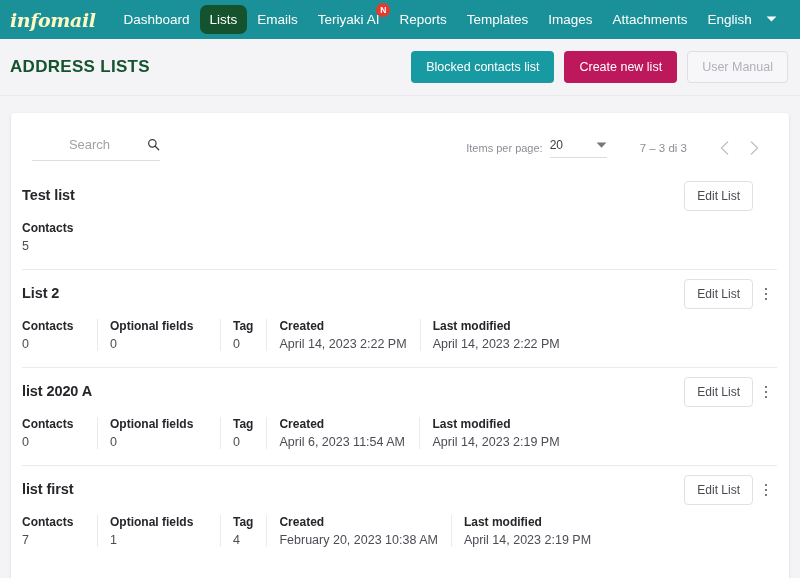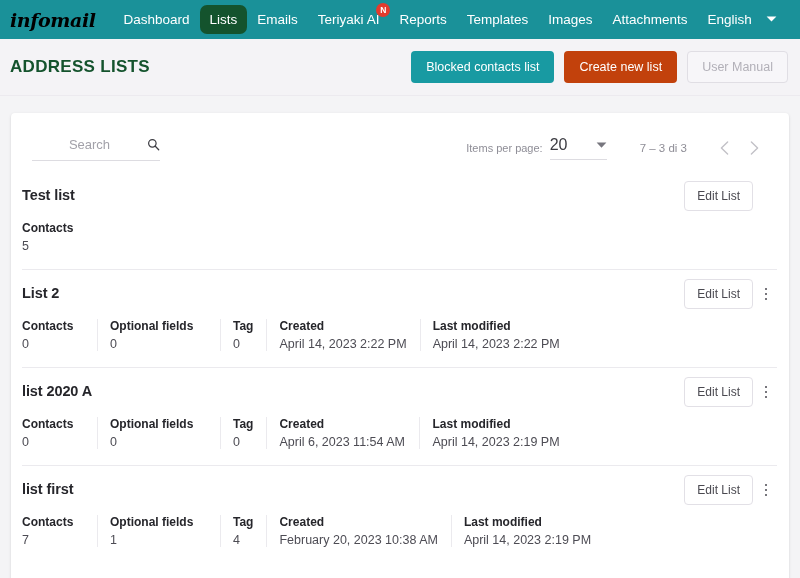--- a/index.html
+++ b/index.html
@@ -17,21 +17,21 @@
     height: 39px;
     background: #1a9199;
     display: flex;
     align-items: center;
     padding: 0 0 0 10px;
     position: relative;
     white-space: nowrap;
     overflow: hidden;
   }
   .brand {
-    color: #000000;
+    color: #fef9c3;
     font-family: "DejaVu Serif", serif;
     font-style: italic;
     font-size: 19px;
     font-weight: 600;
     letter-spacing: -0.4px;
     padding-right: 18px;
     flex: 0 0 auto;
   }
   .nav-item {
     color: #ffffff;
@@ -94,21 +94,21 @@
   .btn {
     border-radius: 4px;
     font-size: 12.5px;
     padding: 8px 14px;
     border: 1px solid transparent;
     line-height: 14px;
     white-space: nowrap;
     cursor: pointer;
   }
   .btn-primary { background: #189aa2; color: #fff; }
-  .btn-secondary { background: #c2410c; color: #fff; }
+  .btn-secondary { background: #be185d; color: #fff; }
   .btn-outline { background: #f7f6f9; color: #b2b0b8; border-color: #e0dee4; }
 
   
   .card {
     margin: 17px 11px 0 11px;
     background: #ffffff;
     border-radius: 4px;
     box-shadow: 0 1px 3px rgba(0,0,0,0.13), 0 1px 1px rgba(0,0,0,0.06);
     overflow: hidden;
     min-height: 470px;
@@ -150,21 +150,21 @@
   }
   .pager-label { padding-right: 7px; }
   .pp-select {
     display: flex;
     align-items: center;
     border-bottom: 1px solid #dddce1;
     padding: 0 0 5px 0;
     min-width: 57px;
     justify-content: space-between;
     color: #3c3c42;
-    font-size: 16px;
+    font-size: 12px;
   }
   .pp-caret { display: flex; padding-left: 10px; }
   .range { padding: 0 22px 0 33px; color: #8e8d96; font-size: 11.5px; }
   .pg-arrow {
     width: 30px; height: 30px;
     display: flex; align-items: center; justify-content: center;
     border-radius: 50%;
   }
 
   

